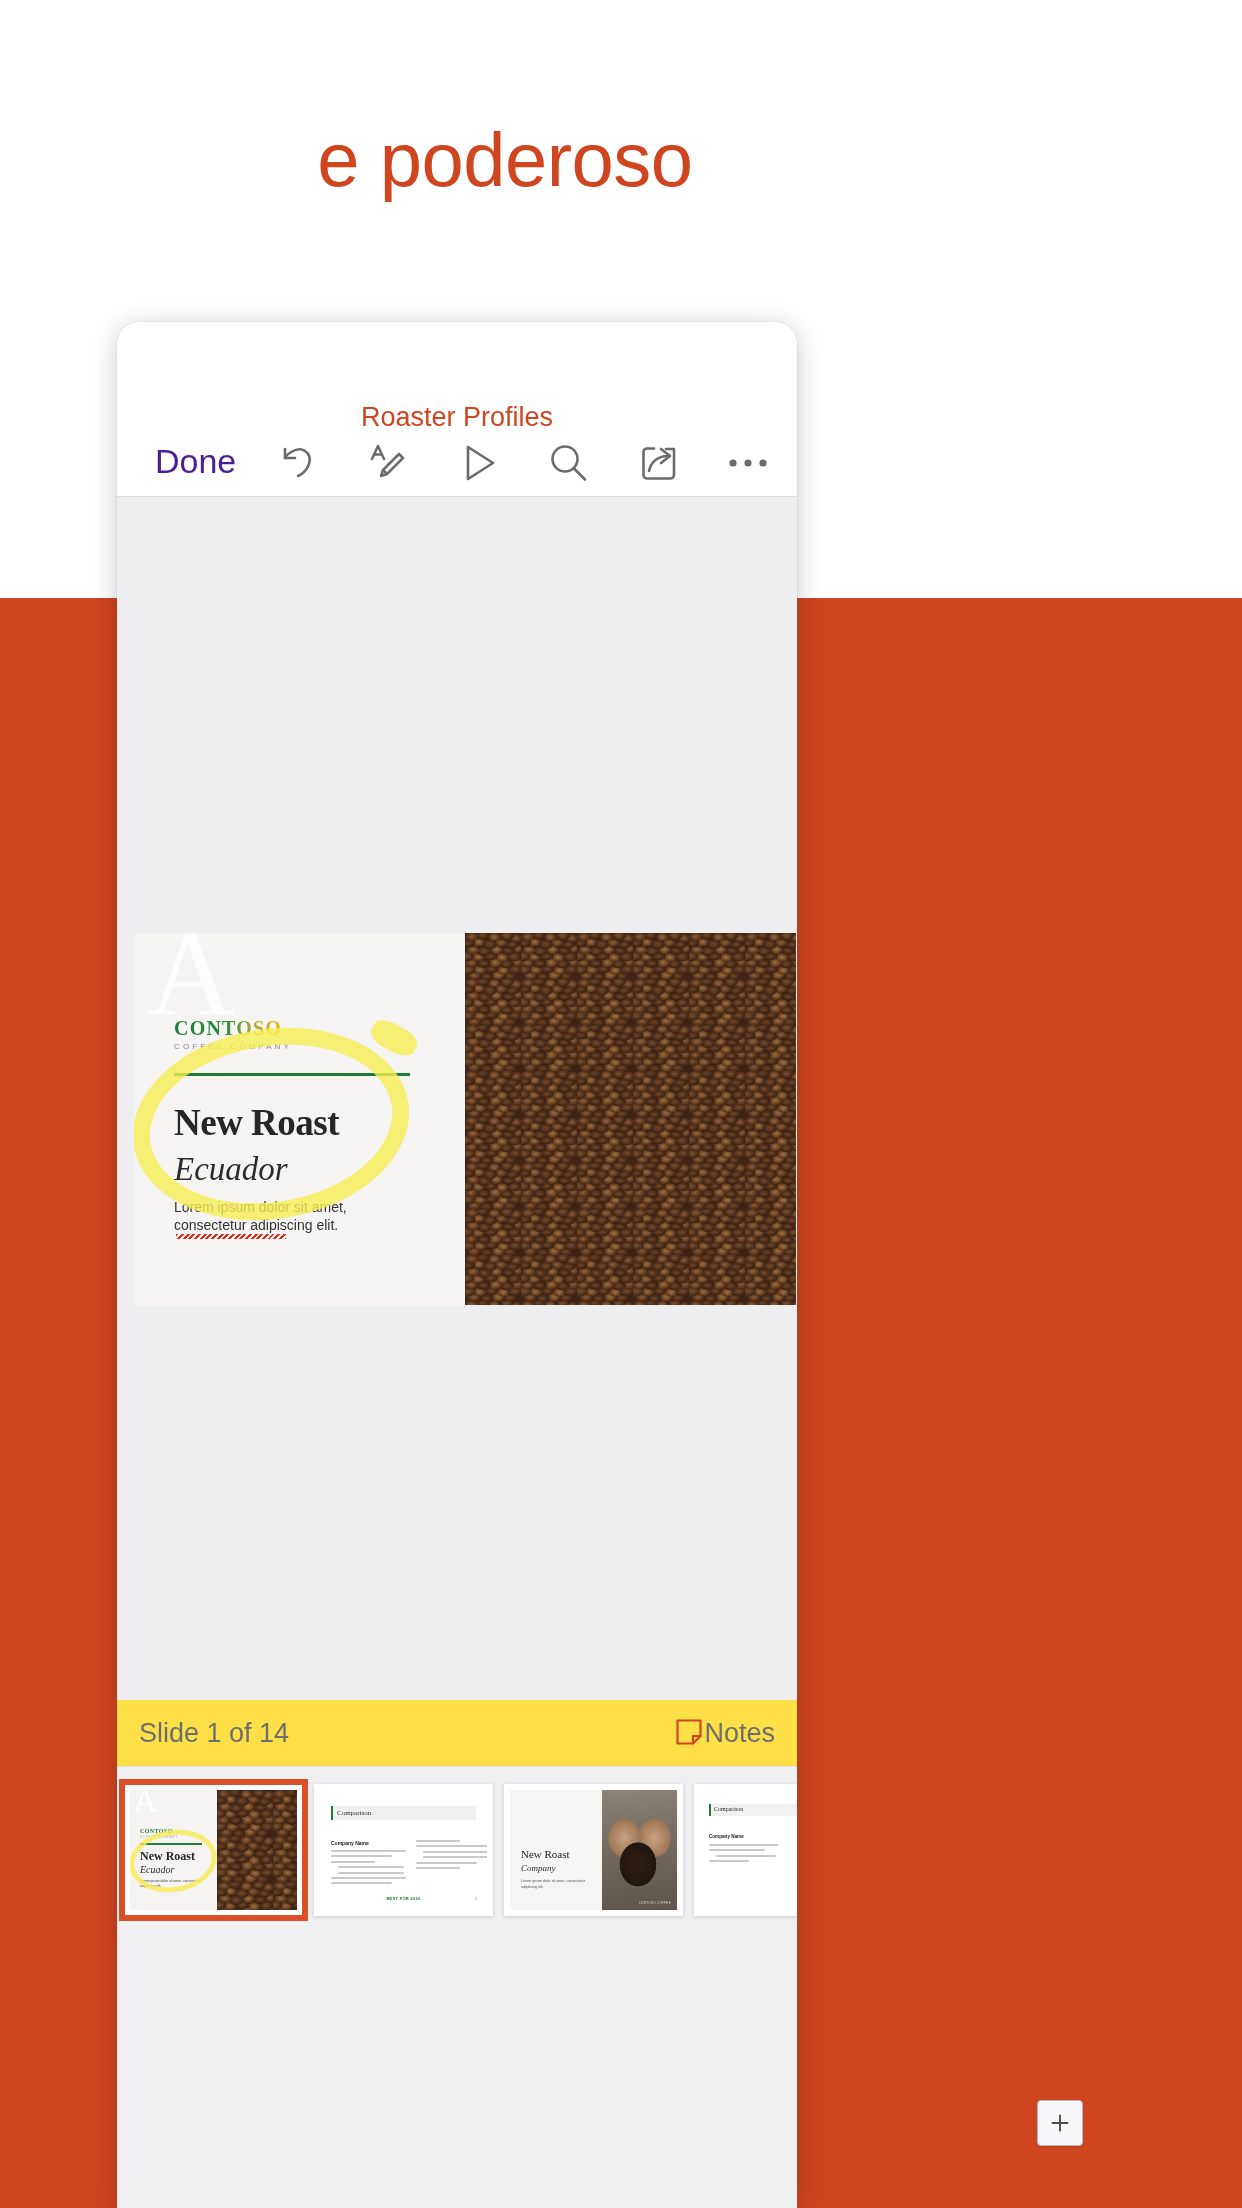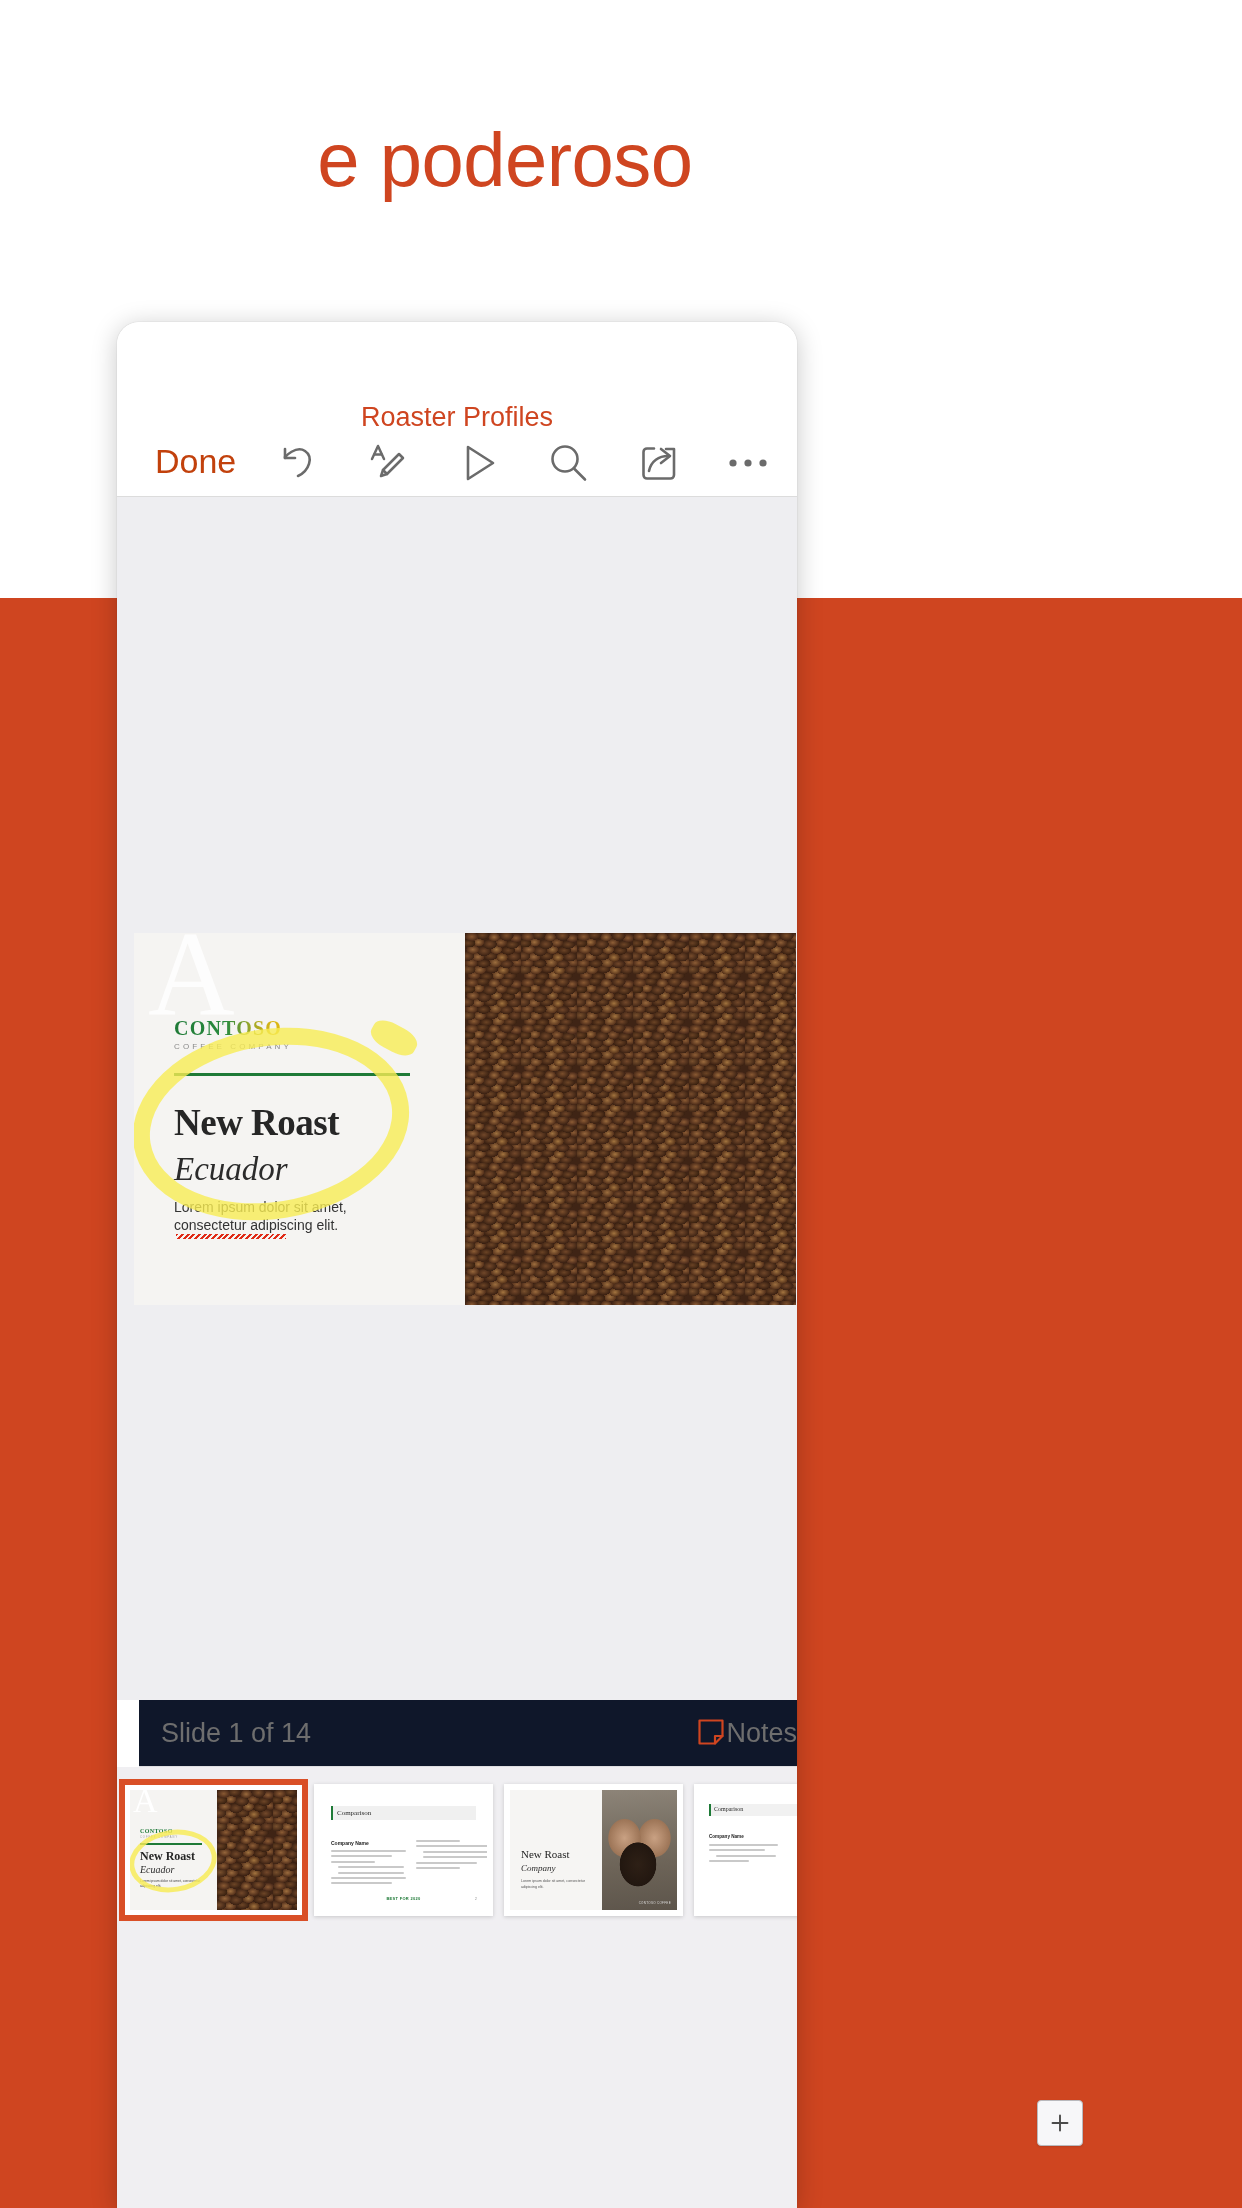--- a/index.html
+++ b/index.html
@@ -38,21 +38,21 @@
   }
 
   
   #topbar { position:relative; width:100%; height:175px; background:#ffffff; }
   #doc-title {
     position:absolute; top:80px; left:0; width:100%;
     text-align:center; color:#cf4520; font-size:27px; font-weight:400;
   }
   #done-btn {
     position:absolute; left:38px; top:120px;
-    color:#c2410c; font-size:34px; font-weight:400;
+    color:#4c1d95; font-size:34px; font-weight:400;
     background:none; border:none; cursor:pointer;
     font-family:"Liberation Sans", sans-serif;
   }
   #tool-icons {
     position:absolute; right:20px; top:112px;
     display:flex; align-items:center; gap:32px;
   }
   .tool-btn {
     width:58px; height:58px;
     display:flex; align-items:center; justify-content:center;
@@ -190,24 +190,23 @@
       56px 46px,56px 46px,56px 46px,56px 46px,56px 46px,
       56px 46px,56px 46px,56px 46px,56px 46px,56px 46px,
       56px 46px,56px 46px,56px 46px,56px 46px,56px 46px,
       56px 46px,56px 46px,56px 46px,56px 46px,
       100% 100%;
   }
 
   
   #statusbar {
     position:absolute; left:0; top:1378px; width:680px; height:67px;
-    background:#0f172a;
+    background:#fde047;
     display:flex; align-items:center; justify-content:space-between;
     padding:0 22px;
-    margin-left:22px;
   }
   #slide-counter { color:#6e6e6e; font-size:27px; }
   #notes-btn {
     display:flex; align-items:center; 
     background:none; border:none; cursor:pointer;
   }
   #notes-label { color:#6e6e6e; font-size:27px; font-family:"Liberation Sans", sans-serif; }
   #notes-divider { position:absolute; left:0; top:66px; width:100%; height:1px; background:#dedee1; }
 
   

